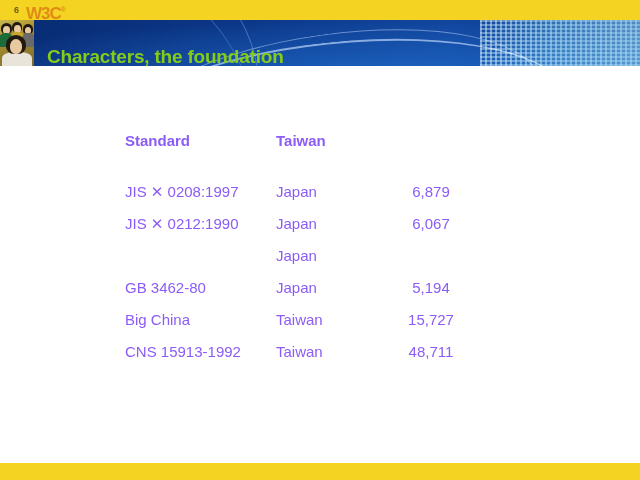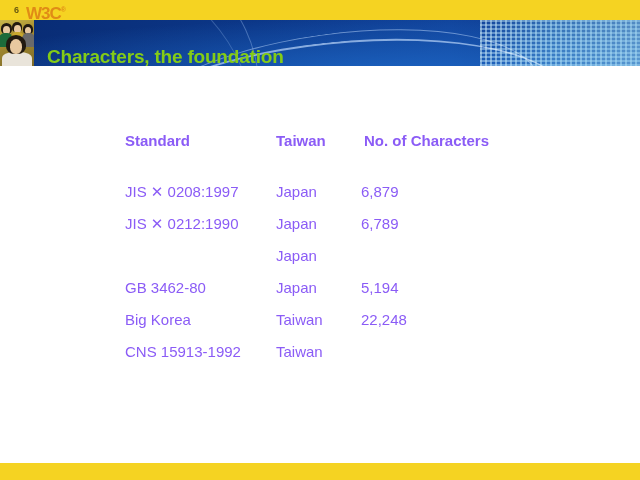--- a/index.html
+++ b/index.html
@@ -177,21 +177,21 @@
   .c-ctry {
     position: absolute;
     left: 151px; top: 0;
     width: 85px;
     white-space: nowrap;
   }
   .c-num {
     position: absolute;
     left: 236px; top: 0;
     width: 140px;
-    text-align: left;
+    text-align: center;
     white-space: nowrap;
   }
   .row.header .c-num {
     text-align: left;
     left: 239px;
   }
 </style>
 </head>
 <body>
 
@@ -225,53 +225,53 @@
     <div class="shirt s4"></div>
     <div class="hair h4"></div>
     <div class="f f4"></div>
   </div>
 
   <div class="table">
 
     <div class="row header">
       <div class="c-std">Standard</div>
       <div class="c-ctry">Taiwan</div>
-      <div class="c-num">No. of Characters</div>
     </div>
 
     <div class="row">
       <div class="c-std">JIS ✕ 0208:1997</div>
       <div class="c-ctry">Japan</div>
       <div class="c-num">6,879</div>
     </div>
 
     <div class="row">
       <div class="c-std">JIS ✕ 0212:1990</div>
       <div class="c-ctry">Japan</div>
-      <div class="c-num">6,789</div>
+      <div class="c-num">6,067</div>
     </div>
 
     <div class="row">
       <div class="c-ctry">Japan</div>
     </div>
 
     <div class="row">
       <div class="c-std">GB 3462-80</div>
       <div class="c-ctry">Japan</div>
       <div class="c-num">5,194</div>
     </div>
 
     <div class="row">
-      <div class="c-std">Big Korea</div>
+      <div class="c-std">Big China</div>
       <div class="c-ctry">Taiwan</div>
-      <div class="c-num">22,248</div>
+      <div class="c-num">15,727</div>
     </div>
 
     <div class="row">
       <div class="c-std">CNS 15913-1992</div>
       <div class="c-ctry">Taiwan</div>
+      <div class="c-num">48,711</div>
     </div>
 
   </div>
 
   <div class="bottom-band"></div>
 
 </div>
 
 </body></html>

